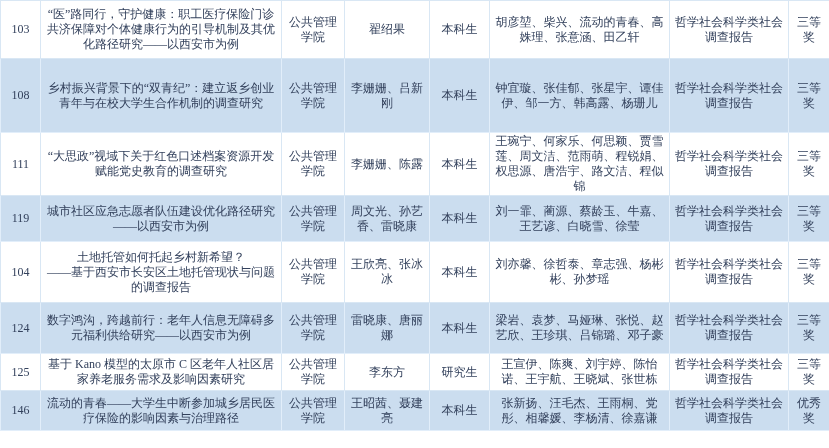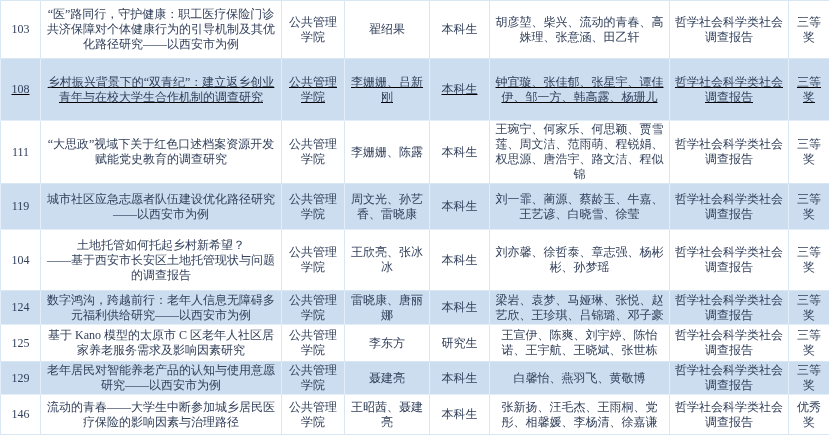--- a/index.html
+++ b/index.html
@@ -58,21 +58,21 @@
       <tr style="height: 58px;">
         <td class="cell-no">103</td>
         <td class="cell-title">“医”路同行，守护健康：职工医疗保险门诊共济保障对个体健康行为的引导机制及其优化路径研究——以西安市为例</td>
         <td class="cell-college">公共管理学院</td>
         <td class="cell-advisors">翟绍果</td>
         <td class="cell-student-type">本科生</td>
         <td class="cell-members">胡彦堃、柴兴、流动的青春、高姝理、张意涵、田乙轩</td>
         <td class="cell-category">哲学社会科学类社会调查报告</td>
         <td class="cell-award">三等奖</td>
       </tr>
-      <tr style="height: 62px; text-decoration: underline;">
+      <tr style="height: 74px;">
         <td class="cell-no">108</td>
         <td class="cell-title">乡村振兴背景下的“双青纪”：建立返乡创业青年与在校大学生合作机制的调查研究</td>
         <td class="cell-college">公共管理学院</td>
         <td class="cell-advisors">李姗姗、吕新刚</td>
         <td class="cell-student-type">本科生</td>
         <td class="cell-members">钟宜璇、张佳郁、张星宇、谭佳伊、邹一方、韩高露、杨珊儿</td>
         <td class="cell-category">哲学社会科学类社会调查报告</td>
         <td class="cell-award">三等奖</td>
       </tr>
       <tr style="height: 62px;">
@@ -99,50 +99,40 @@
         <td class="cell-no">104</td>
         <td class="cell-title">土地托管如何托起乡村新希望？
 ——基于西安市长安区土地托管现状与问题的调查报告</td>
         <td class="cell-college">公共管理学院</td>
         <td class="cell-advisors">王欣亮、张冰冰</td>
         <td class="cell-student-type">本科生</td>
         <td class="cell-members">刘亦馨、徐哲泰、章志强、杨彬彬、孙梦瑶</td>
         <td class="cell-category">哲学社会科学类社会调查报告</td>
         <td class="cell-award">三等奖</td>
       </tr>
-      <tr style="height: 34px;">
+      <tr style="height: 51px;">
         <td class="cell-no">124</td>
         <td class="cell-title">数字鸿沟，跨越前行：老年人信息无障碍多元福利供给研究——以西安市为例</td>
         <td class="cell-college">公共管理学院</td>
         <td class="cell-advisors">雷晓康、唐丽娜</td>
         <td class="cell-student-type">本科生</td>
         <td class="cell-members">梁岩、袁梦、马娅琳、张悦、赵艺欣、王珍琪、吕锦璐、邓子豪</td>
         <td class="cell-category">哲学社会科学类社会调查报告</td>
         <td class="cell-award">三等奖</td>
       </tr>
       <tr style="height: 37px;">
         <td class="cell-no">125</td>
         <td class="cell-title">基于 Kano 模型的太原市 C 区老年人社区居家养老服务需求及影响因素研究</td>
         <td class="cell-college">公共管理学院</td>
         <td class="cell-advisors">李东方</td>
         <td class="cell-student-type">研究生</td>
         <td class="cell-members">王宣伊、陈爽、刘宇婷、陈怡诺、王宇航、王晓斌、张世栋</td>
         <td class="cell-category">哲学社会科学类社会调查报告</td>
         <td class="cell-award">三等奖</td>
       </tr>
-      <tr style="height: 31px;">
-        <td class="cell-no">129</td>
-        <td class="cell-title">老年居民对智能养老产品的认知与使用意愿研究——以西安市为例</td>
-        <td class="cell-college">公共管理学院</td>
-        <td class="cell-advisors">聂建亮</td>
-        <td class="cell-student-type">本科生</td>
-        <td class="cell-members">白馨怡、燕羽飞、黄敬博</td>
-        <td class="cell-category">哲学社会科学类社会调查报告</td>
-        <td class="cell-award">三等奖</td>
-      </tr>
       <tr style="height: 40px;">
         <td class="cell-no">146</td>
         <td class="cell-title">流动的青春——大学生中断参加城乡居民医疗保险的影响因素与治理路径</td>
         <td class="cell-college">公共管理学院</td>
         <td class="cell-advisors">王昭茜、聂建亮</td>
         <td class="cell-student-type">本科生</td>
         <td class="cell-members">张新扬、汪毛杰、王雨桐、党彤、相馨媛、李杨清、徐嘉谦</td>
         <td class="cell-category">哲学社会科学类社会调查报告</td>
         <td class="cell-award">优秀奖</td>
       </tr>

